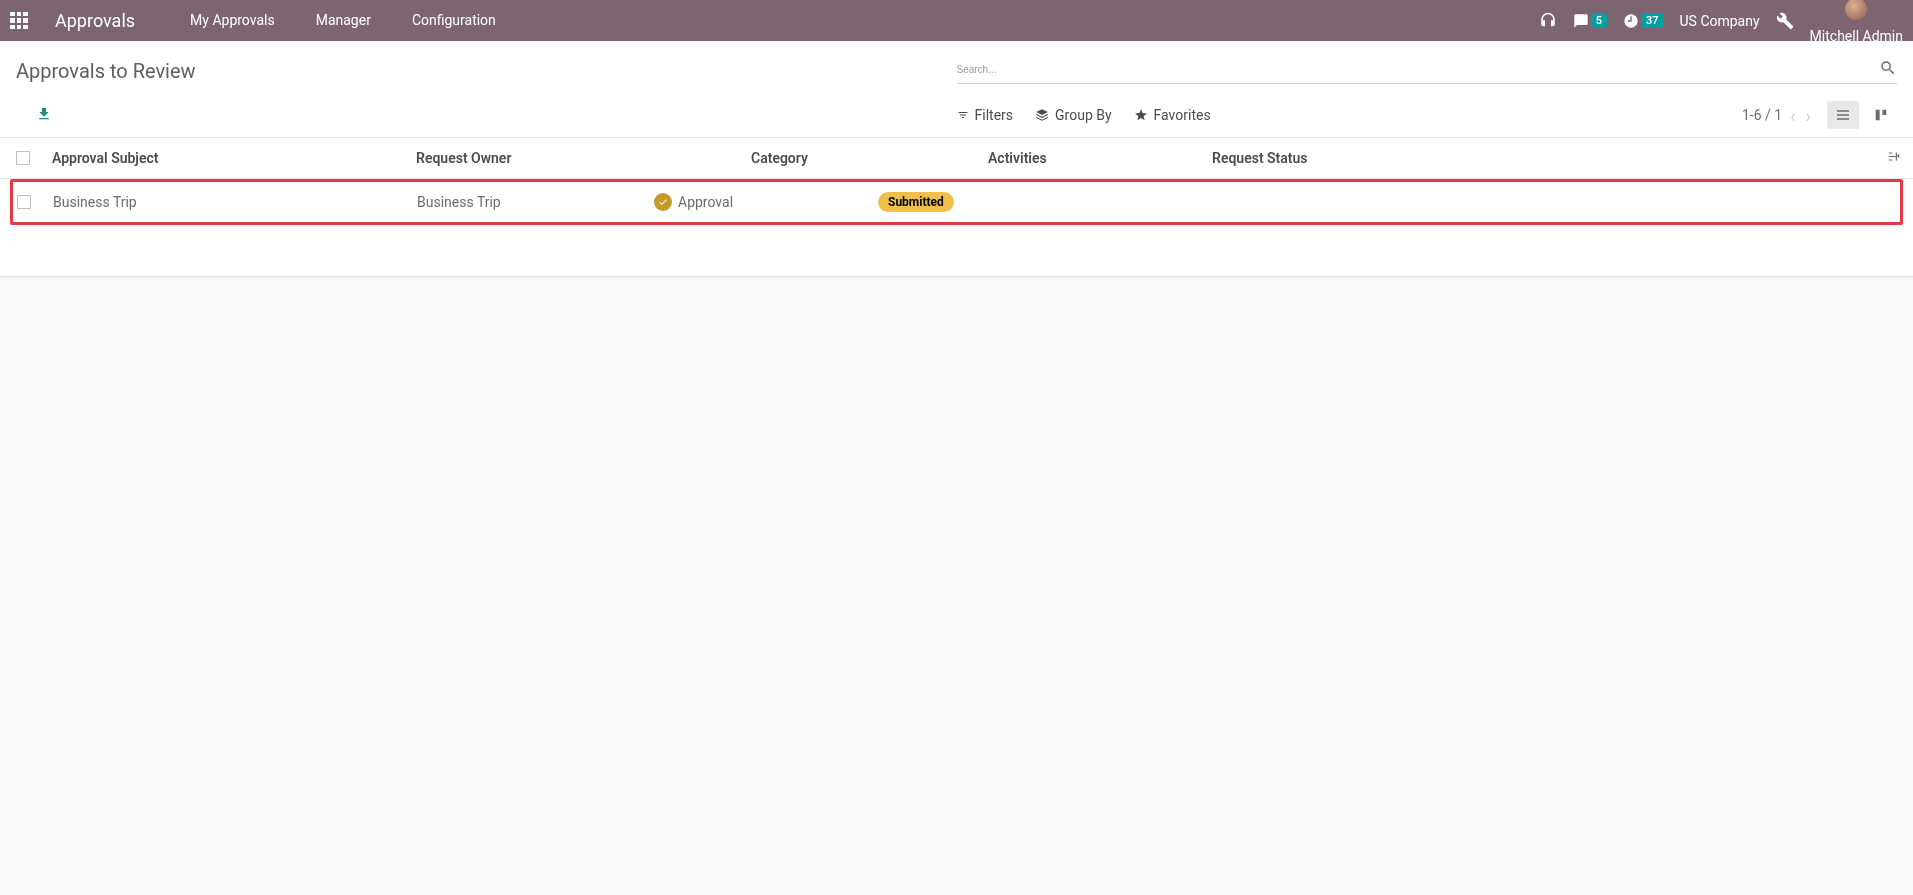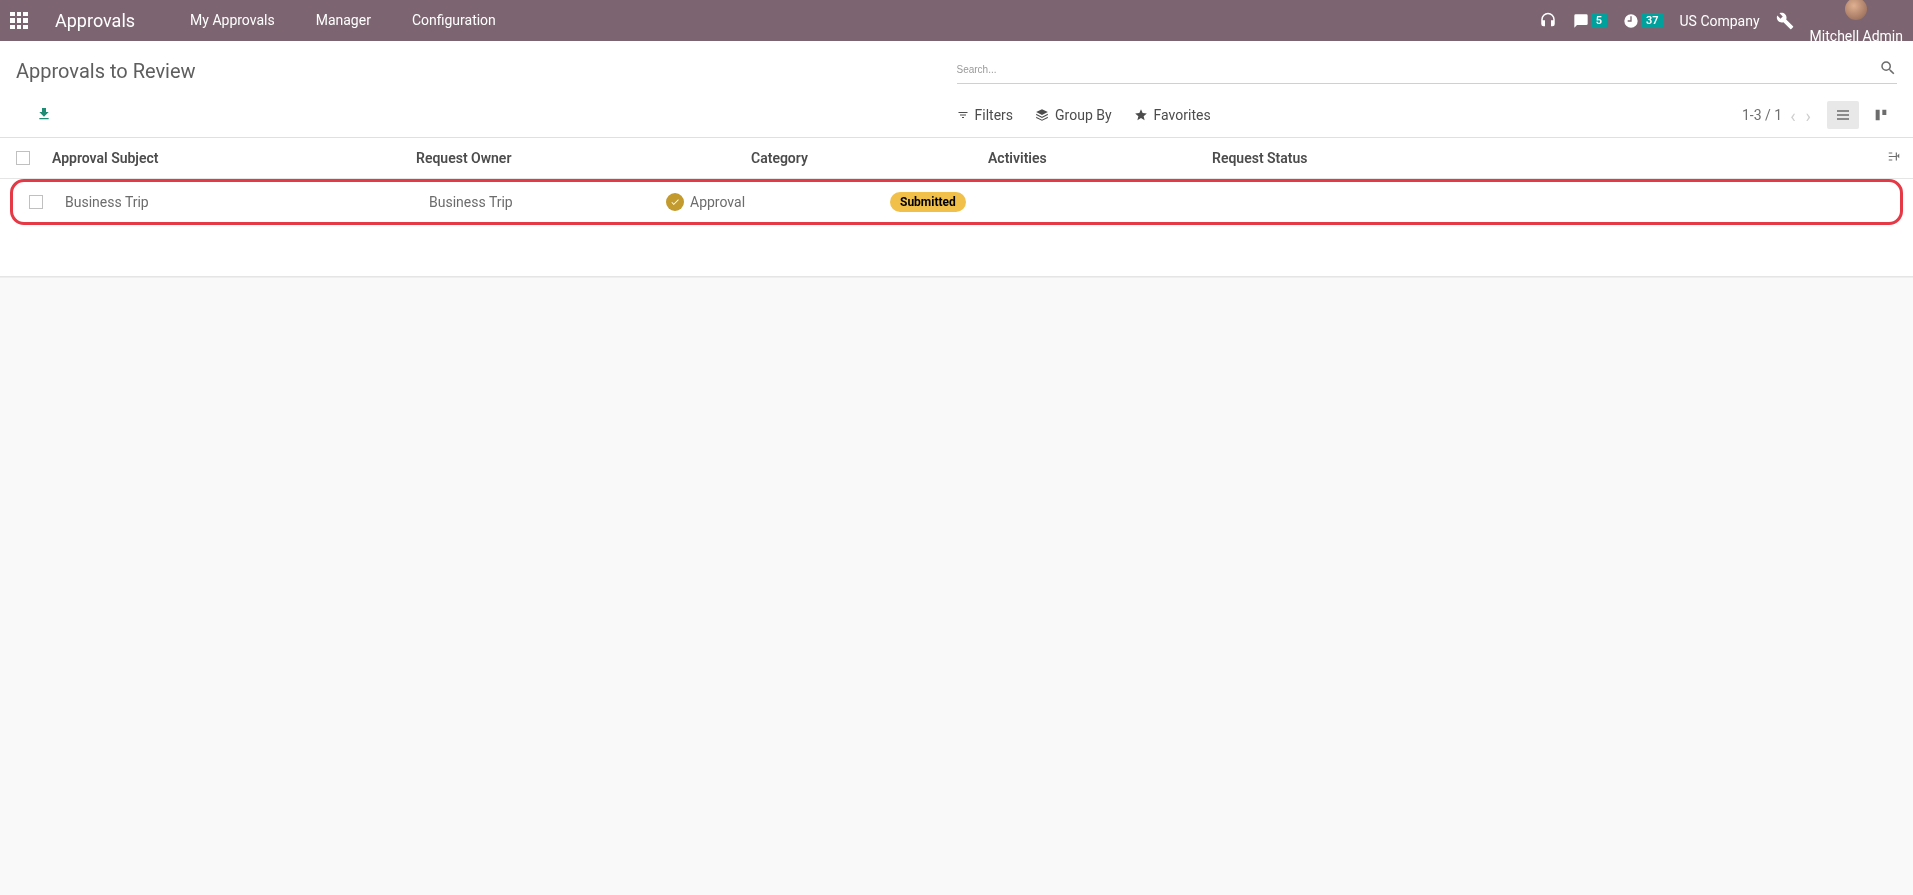--- a/index.html
+++ b/index.html
@@ -36,21 +36,21 @@
   .pager { display: flex; align-items: center; gap: 6px; color: #6f6f6f; font-size: 14px; }
   .pager-nav { color: #cfcfcf; font-size: 18px; cursor: pointer; padding: 0 2px; }
   .view-switch { display: flex; gap: 6px; }
   .view-btn { width: 32px; height: 28px; display: flex; align-items: center; justify-content: center; cursor: pointer; border-radius: 2px; }
   .view-btn.active { background: #e8e8e8; }
   .view-btn svg { fill: #6c6c6c; }
   
   .list-view { background: #fff; }
   .list-header { display: flex; align-items: center; padding: 12px 16px; border-bottom: 1px solid #e5e5e5; font-weight: 600; color: #4c4c4c; font-size: 14px; position: relative; }
   .list-row-wrap { padding: 0 10px 8px 10px; background:#fff; }
-  .list-row { display: flex; align-items: center; padding: 10px 16px; border: 3px solid #e63946; border-radius: 14px; color:#6c6c6c; font-size:14px; }
+  .list-row { display: flex; align-items: center; padding: 10px 4px; border: 3px solid #e63946; border-radius: 2px; color:#6c6c6c; font-size:14px; }
   .col-checkbox { width: 36px; display:flex; align-items:center; }
   .col-subject { width: 364px; }
   .col-owner { width: 335px; display:flex; align-items:center; gap:8px; }
   .col-category { width: 237px; }
   .col-activities { width: 224px; display:flex; align-items:center; gap:6px;text-align:center; }
   .col-status { flex: 1; }
   .checkbox-box { width: 14px; height: 14px; border: 1px solid #c0c0c0; background: #fff; cursor:pointer; }
   .owner-avatar { width: 24px; height: 24px; border-radius: 50%; background: radial-gradient(circle at 40% 35%, #d8b898, #7a5848); }
   .status-badge { background: #f0c04a; color: #000000; font-size: 12px; font-weight: 700; padding: 3px 10px; border-radius: 12px; display:inline-block; }
   .activity-icon { width:18px; height:18px; background:#c29a2e; border-radius:50%; display:flex; align-items:center; justify-content:center; }
@@ -146,21 +146,21 @@
       </span>
       <span class="filter-btn">
         <svg width="14" height="14" viewBox="0 0 24 24">
             <path d="M12 17.27L18.18 21l-1.64-7.03L22 9.24l-7.19-.61L12 2 9.19 8.63 2 9.24l5.46 4.73L5.82 21z"></path>
           </svg>
         <span>Favorites</span>
       </span>
     </div>
     <div class="cp-right">
       <div class="pager">
-        <span>1-3 / 1</span>
+        <span>1-6 / 1</span>
         <span class="pager-nav">‹</span>
         <span class="pager-nav">›</span>
       </div>
       <div class="view-switch">
         <div class="view-btn active">
           <svg width="16" height="16" viewBox="0 0 24 24">
               <path d="M3 5h18v2H3zM3 11h18v2H3zM3 17h18v2H3z"></path>
             </svg>
         </div>
         <div class="view-btn">

